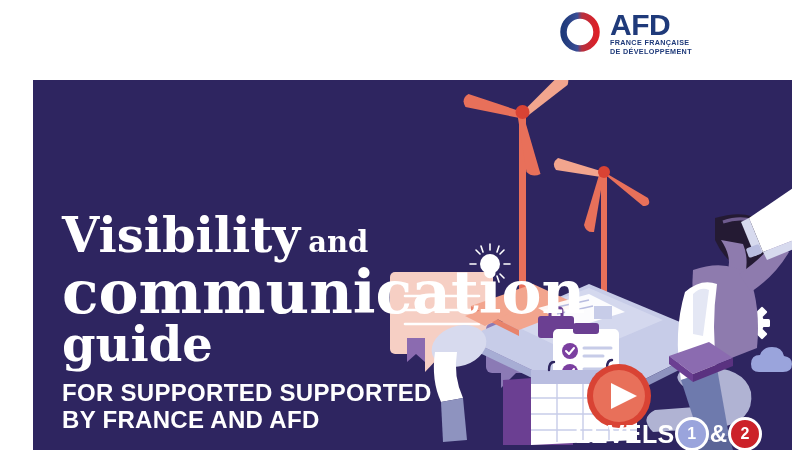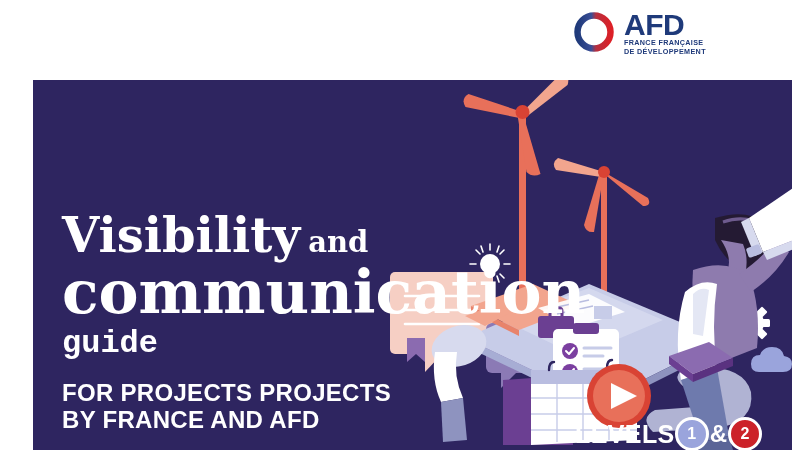--- a/index.html
+++ b/index.html
@@ -17,21 +17,21 @@
 
   
   #header-bar {
     position: absolute;
     left: 0; top: 0;
     width: 792px; height: 80px;
     background: #ffffff;
   }
   #afd-logo {
     position: absolute;
-    left: 572px; top: 8px;
+    left: 558px; top: 8px;
     display: flex;
     align-items: center;
     gap: 8px;
   }
   #afd-logo-mark {
     width: 44px; height: 44px;
     flex: 0 0 auto;
   }
   #afd-logo-text {
     display: flex;
@@ -75,21 +75,21 @@
   #title-line-1,
   #title-line-2,
   #title-line-3 {
     font-family: "DejaVu Serif", serif;
     font-weight: bold;
     color: #ffffff;
     white-space: nowrap;
   }
   #title-line-1 { font-size: 48px; line-height: 50px; }
   #title-line-2 { font-size: 60px; line-height: 50px; }
-  #title-line-3 { font-size: 32px; line-height: 54px; font-family: Liberation Mono, monospace; }
+  #title-line-3 { font-size: 48px; line-height: 54px; }
   #title-and {
     font-family: "DejaVu Serif", serif;
     font-weight: bold;
     font-size: 29px;
     color: #ffffff;
     padding-left: 8px;
     vertical-align: baseline;
   }
   #cover-subtitle {
     margin-top: 8px;
@@ -366,21 +366,21 @@
       <path d="M636,276 L660,294 L660,302 L636,284 Z" fill="#6B3F92"></path>
       <path d="M660,294 L700,278 L700,286 L660,302 Z" fill="#5A3280"></path>
     </g>
 
   </svg>
 
   <div id="cover-text">
     <div id="title-line-1"><span>Visibility</span><span id="title-and">and</span></div>
     <div id="title-line-2">communication</div>
     <div id="title-line-3">guide</div>
-    <div id="cover-subtitle">FOR PROJECTS PROJECTS
+    <div id="cover-subtitle">FOR SUPPORTED SUPPORTED
 BY FRANCE AND AFD</div>
   </div>
 
   <div id="levels-row">
     <span id="levels-label">LEVELS</span>
     <span class="level-badge" id="level-badge-1">1</span>
     <span id="levels-amp">&amp;</span>
     <span class="level-badge" id="level-badge-2">2</span>
   </div>
 

